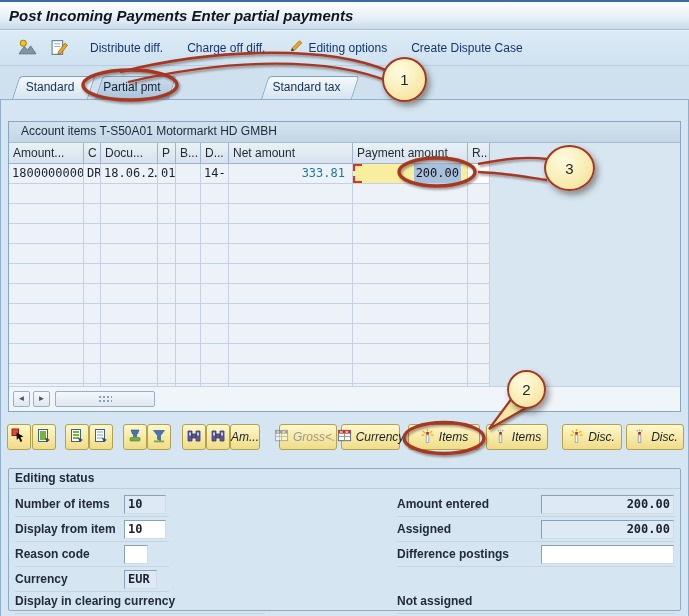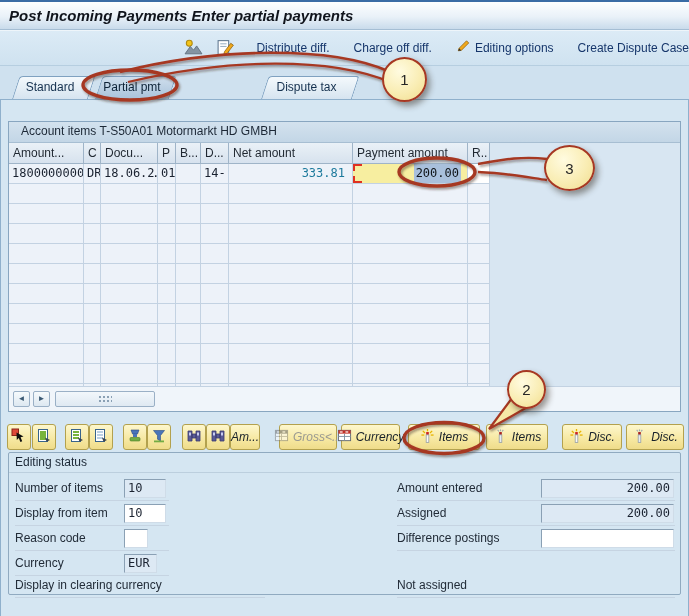--- a/index.html
+++ b/index.html
@@ -11,21 +11,21 @@
   .titlebar{position:absolute;left:0;top:0;width:689px;height:28px;
     background:linear-gradient(180deg,#fdfeff 0%,#e9f1f8 55%,#c9dbeb 100%);
     border-bottom:1px solid #a5bed4;
     font-size:15px;font-weight:bold;font-style:italic;color:#10141c;
     padding:5px 0 0 9px;box-sizing:border-box;}
 
   
   .apptoolbar{position:absolute;left:0;top:28px;width:689px;height:35px;
     background:linear-gradient(180deg,#dcebf6,#cfe2f0);
     border-bottom:1px solid #b6cee0;box-shadow:inset 0 1px 0 #eef5fa;
-    display:flex;align-items:center;justify-content:flex-end;}
+    display:flex;align-items:center;}
   .tbicon{width:22px;height:18px;margin-left:10px;display:inline-flex;align-items:center;justify-content:center;cursor:default;}
   .tbicon:first-child{margin-left:16px;}
   .tblink{color:#16366b;margin-left:24px;white-space:nowrap;cursor:default;display:inline-flex;align-items:center;gap:4px;}
   .tblink.first{margin-left:20px;}
 
   
   .tabstrip{position:absolute;left:0;top:63px;width:559px;height:34px;}
   .tab{position:absolute;bottom:0;height:23px;cursor:default;}
   .tab::before{content:"";position:absolute;inset:0;
     background:linear-gradient(180deg,#f4f9fc,#d6e4f0);
@@ -86,22 +86,22 @@
   .fbtn{position:absolute;top:2px;height:26px;box-sizing:border-box;
     background:linear-gradient(180deg,#fdf7cd 0%,#f7e9a4 55%,#efdc8a 100%);
     border:1px solid #b3a14e;border-radius:3px;
     display:flex;align-items:center;justify-content:center;gap:4px;
     font-family:"Liberation Sans",sans-serif;font-size:12px;color:#17202a;padding:0 4px;cursor:default;}
   .fbtn svg{flex:none;}
   .fbtn.disabled{color:#9a9a92;}
   .fbtn.disabled svg{filter:grayscale(1) opacity(.5);}
 
   
-  .groupbox{position:absolute;left:8px;top:450px;width:673px;height:143px;
-    border:1px solid #90aac0;border-radius:2px;box-sizing:border-box;background:#d5e6f2;}
+  .groupbox{position:absolute;left:8px;top:466px;width:673px;height:143px;
+    border:1px solid #90aac0;border-radius:2px;box-sizing:border-box;background:#d5e6f2;font-weight:bold;}
   .gtitle{height:19px;line-height:18px;padding-left:6px;border-bottom:1px solid #bccfde;color:#1c2836;}
   .esrow{position:absolute;height:21px;border-bottom:1px solid #c6d4e2;}
   .esrow .lbl{line-height:19px;color:#222c38;white-space:nowrap;}
   .fld{position:absolute;top:0;height:19px;box-sizing:border-box;line-height:17px;
     font-family:"DejaVu Sans Mono",monospace;font-size:12px;padding:0 3px;
     border:1px solid #8aa0b4;border-bottom-color:#cfdce8;border-right-color:#cfdce8;}
   .fld.ro{background:#dde9f4;}
   .fld.rw{background:#ffffff;}
   .fld.num{text-align:right;}
   .rowL{left:6px;width:154px;}
@@ -159,21 +159,21 @@
   </div>
 
   <div class="tabstrip">
     <div class="tab tab-standard">
         <span class="tlabel">Standard</span>
       </div>
     <div class="tab tab-partial selected">
         <span class="tlabel">Partial pmt</span>
       </div>
     <div class="tab tab-withhldg">
-        <span class="tlabel">Dispute tax</span>
+        <span class="tlabel">Standard tax</span>
       </div>
   </div>
 
   <div class="mainpanel"></div>
 
   <div class="tablebox">
     <div class="band">Account items T-S50A01 Motormarkt HD GMBH</div>
     <div class="thead">
       <div class="hcell c0">Amount...</div>
       <div class="hcell c1">C</div>

